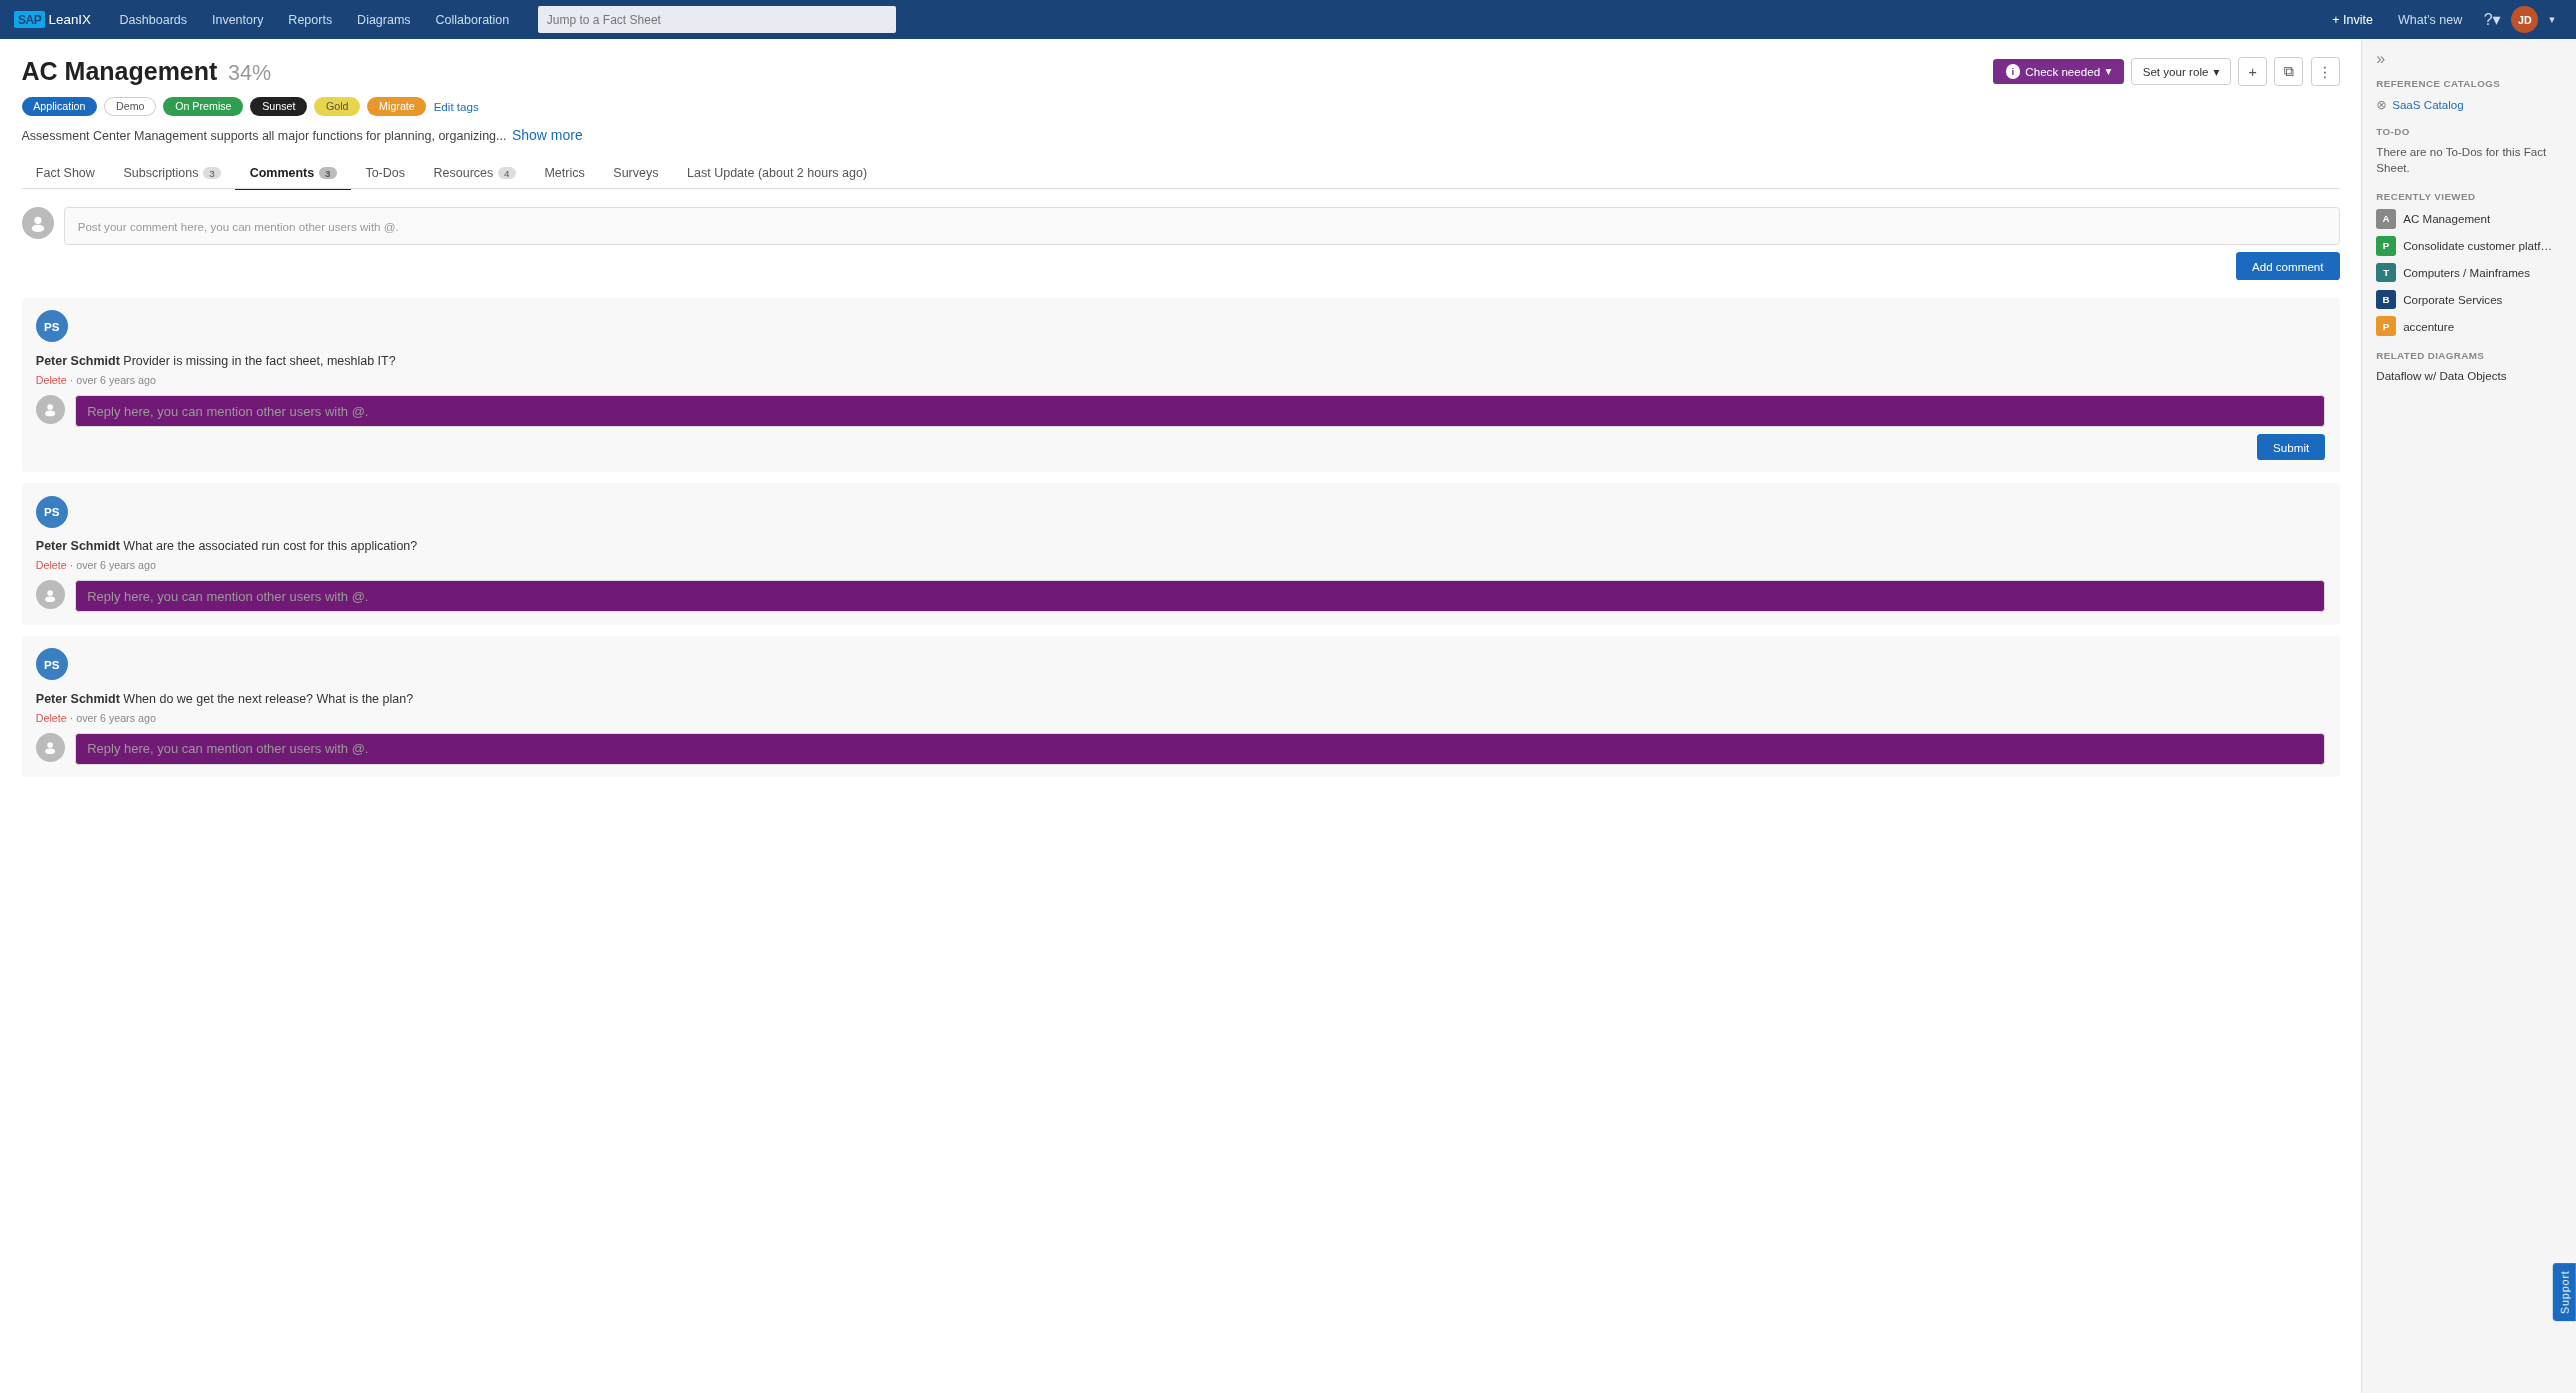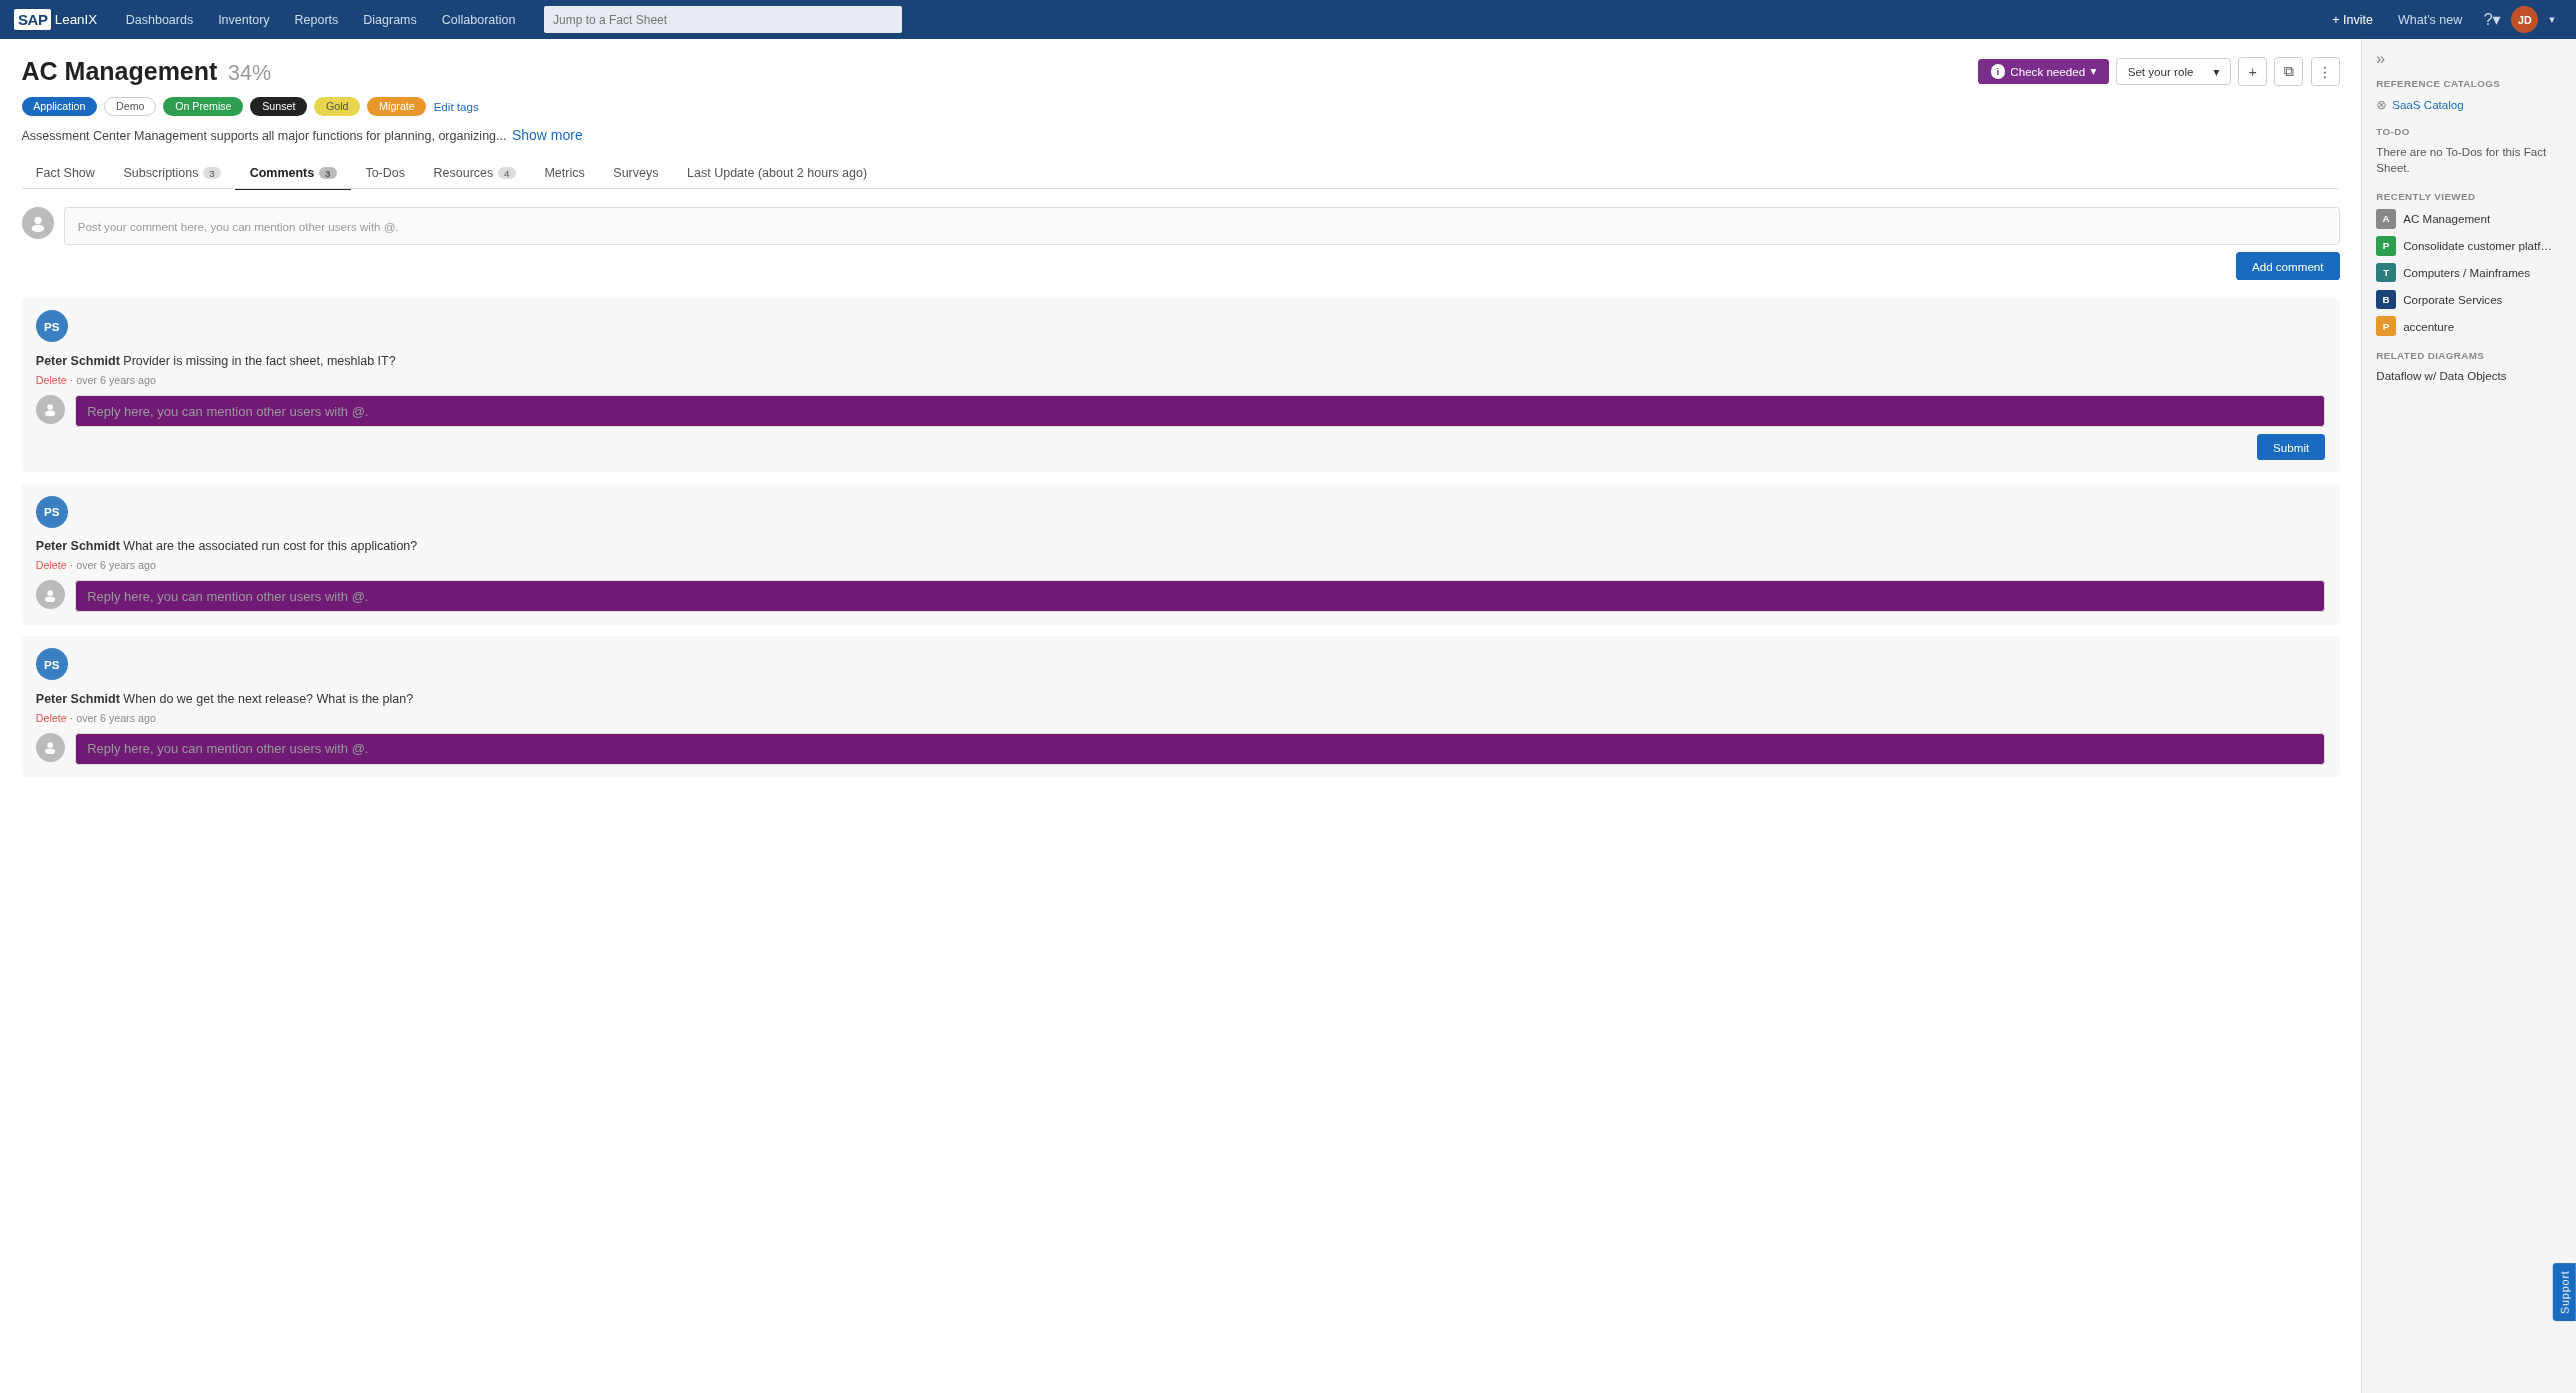--- a/index.html
+++ b/index.html
@@ -13,24 +13,24 @@
       height: 39px;
       padding: 0 14.3px;
       gap: 3.6px;
     }
     .navbar-logo {
       display: flex;
       align-items: center;
       margin-right: 14.3px;
     }
     .logo-box {
-      background: #ffffff;
+      background: #0ea5e9;
       color: #1a4478;
       font-weight: 900;
-      font-size: 15px;
+      font-size: 12px;
       padding: 1.8px 3.6px;
       border-radius: 1.8px;
       letter-spacing: -0.4px;
     }
     .logo-text {
       color: #fff;
       font-size: 13.4px;
       font-weight: 400;
       margin-left: 3.6px;
     }
@@ -168,21 +168,21 @@
     }
     .set-role-btn {
       background: #fff;
       border: 0.9px solid #ccc;
       border-radius: 3.6px;
       padding: 5.4px 10.7px;
       font-size: 11.6px;
       cursor: pointer;
       display: flex;
       align-items: center;
-      gap: 20px;
+      gap: 5px;
       color: #333;
     }
     .icon-btn {
       background: #fff;
       border: 0.9px solid #ccc;
       border-radius: 3.6px;
       width: 29px;
       height: 29px;
       display: flex;
       align-items: center;

